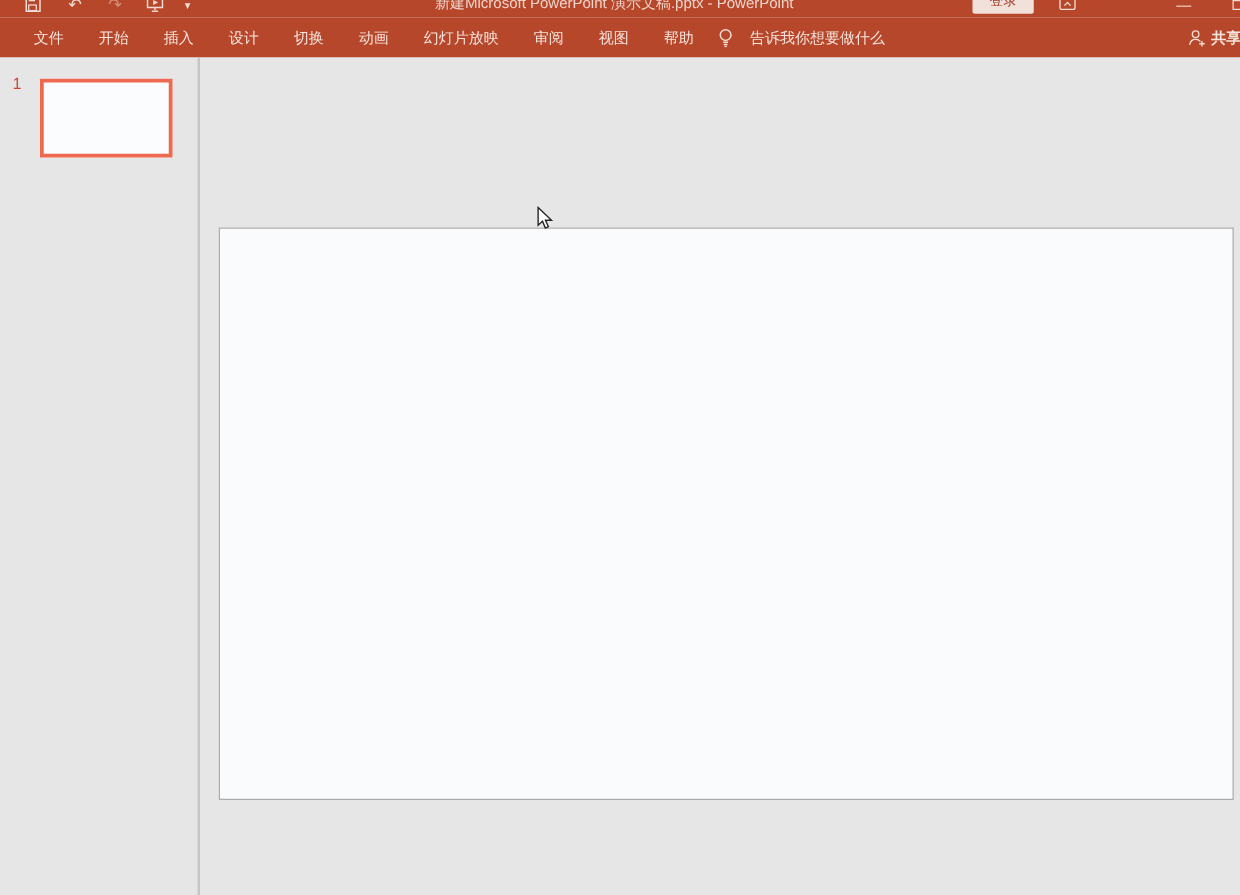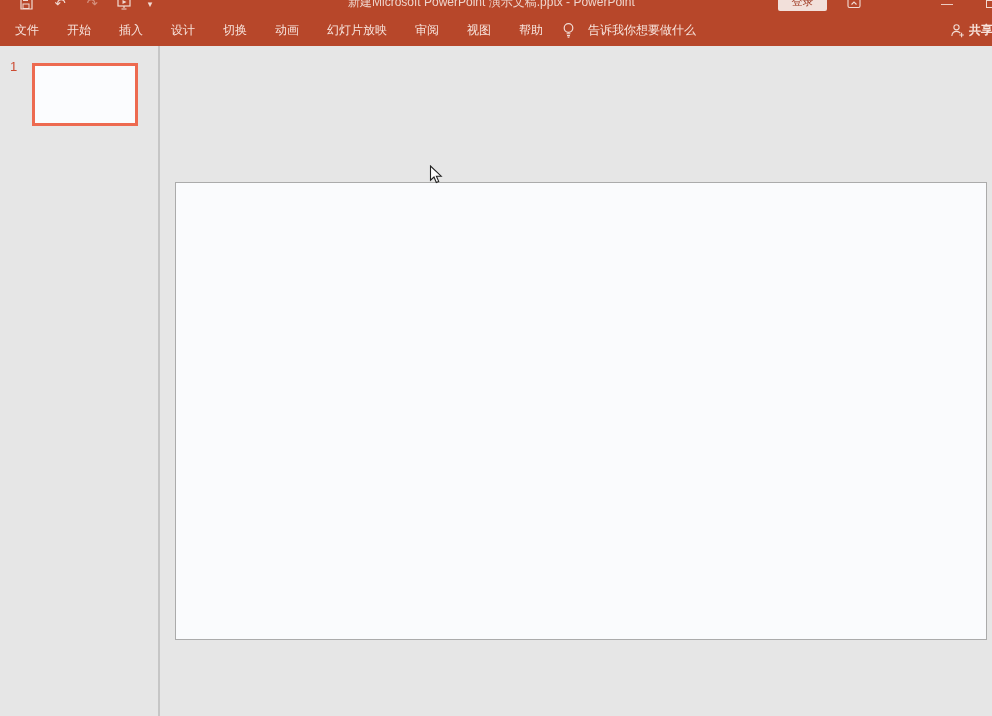--- a/index.html
+++ b/index.html
@@ -12,21 +12,21 @@
   .qicon { position:absolute; top:-4px; width:16px; height:16px; color:#f2dcd4; font-size:13px; line-height:16px; text-align:center; }
   .qicon svg { display:block; }
   .dim { opacity:.5; }
   .win-title { position:absolute; left:348px; top:-7px; font-size:12px; line-height:18px; color:#eed4cb; white-space:nowrap; }
   .signin { position:absolute; left:778px; top:-9px; width:49px; height:20px; background:#f2e0da; border-radius:2px;
             color:#a03c25; font-size:11px; line-height:20px; text-align:center; }
   .wicon { position:absolute; top:-4px; width:16px; height:16px; color:#f2dcd4; font-size:12px; line-height:16px; text-align:center; }
   .maxbox { display:inline-block; width:9px; height:8px; border:1px solid #f2dcd4; margin-top:4px; }
 
   
-  .tabrow { position:absolute; left:0; top:14px; width:992px; height:32px; background:#b7472a; display:flex; align-items:stretch; padding-left:1px; overflow:hidden; }
+  .tabrow { position:absolute; left:0; top:14px; width:992px; height:32px; background:#b7472a; display:flex; align-items:stretch; padding-left:13px; overflow:hidden; }
   .tab { padding:0 14px; font-size:12px; line-height:32px; color:#f7e3dc; white-space:nowrap; cursor:default; }
   .tellme { display:flex; align-items:center; margin-left:4px; color:#f7e3dc; }
   .tellme .bulb { width:15px; height:16px; margin-right:12px; color:#f2dcd4; }
   .tellme .tm-label { font-size:12px; white-space:nowrap; }
   .share { position:absolute; left:950px; top:0; height:32px; display:flex; align-items:center; color:#f7e3dc;font-weight:bold; }
   .share .person { width:15px; height:15px; margin-right:4px; color:#f2dcd4; }
   .share .sh-label { font-size:12px; white-space:nowrap; }
 
   
   .thumbpanel { position:absolute; left:0; top:46px; width:160px; height:670px; background:#e6e6e6; border-right:2px solid #c6c6c6; }

